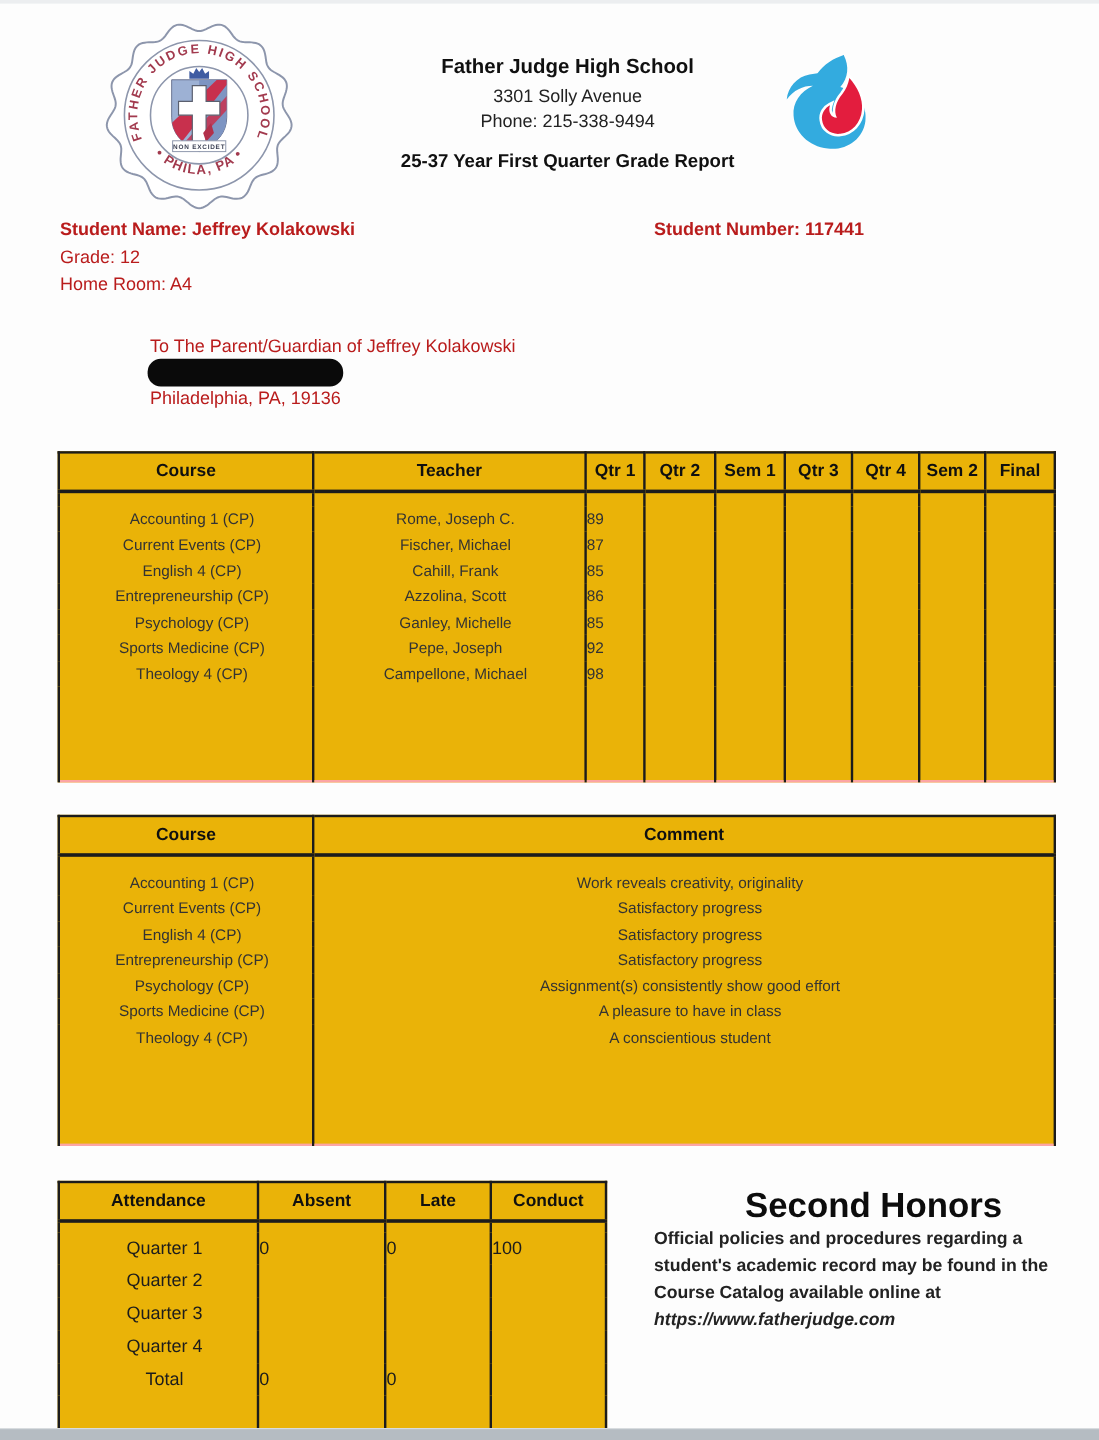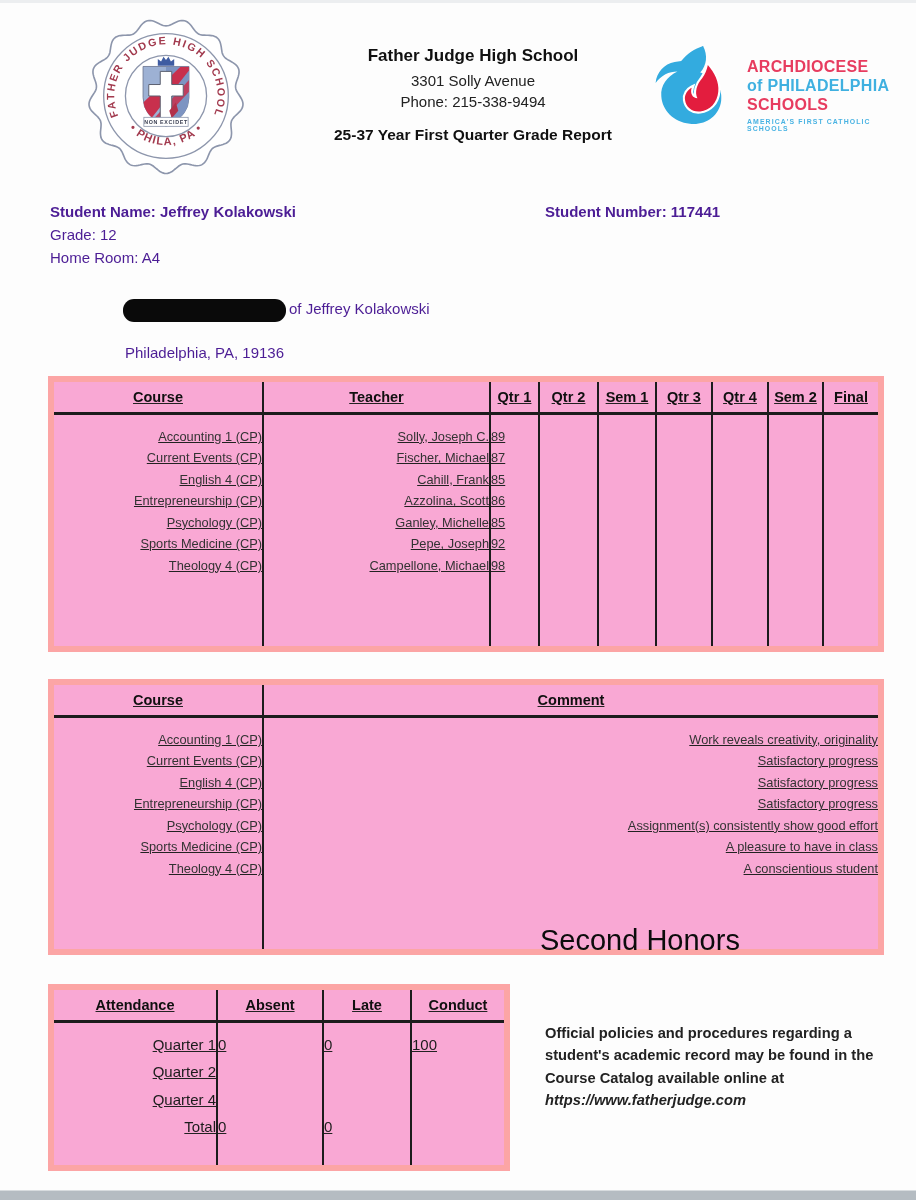--- a/index.html
+++ b/index.html
@@ -15,43 +15,43 @@
   .addr{font-size:15px;line-height:21px;color:#222;}
   .report-title{font-size:15.5px;font-weight:bold;color:#101010;margin-top:14px;}
 
   .arch-text{left:747px;top:57px;width:165px;}
   .arch-l1{font-size:16px;font-weight:800;letter-spacing:.3px;color:#e73c5f;line-height:19px;}
   .arch-l2{font-size:16px;font-weight:800;letter-spacing:.3px;color:#3fb0e0;line-height:19px;}
   .arch-l3{font-size:16px;font-weight:800;letter-spacing:.3px;color:#e73c5f;line-height:19px;}
   .arch-tag{font-size:6.9px;font-weight:bold;letter-spacing:1.1px;color:#49b3e3;margin-top:4px;}
 
   
-  .info-line{font-size:15px;color:#4c1d95;margin-top:20px;}
+  .info-line{font-size:15px;color:#b91c1c;}
   .b{font-weight:bold;}
   .redact{left:123px;top:299px;width:163px;height:23px;background:#0a0a0a;border-radius:11px;}
 
   
-  table.tbl{position:absolute;border-collapse:collapse;table-layout:fixed;background:#f9a8d4;
-            border:6px solid #fca5a5;text-decoration:underline;}
+  table.tbl{position:absolute;border-collapse:collapse;table-layout:fixed;background:#eab308;
+            border:2px solid #fca5a5;}
   .tbl th{border:2px solid #1c1c1c;border-bottom:3px solid #1c1c1c;font-size:14.5px;
           font-weight:bold;color:#101010;padding:0;height:30px;text-align:center;}
   .tbl td{border-left:2px solid #1c1c1c;border-right:2px solid #1c1c1c;border-top:none;
           border-bottom:none;font-size:12.8px;color:#333;padding:0;vertical-align:middle;}
   .tbl tbody tr{height:21.5px;}
   .tbl tr.sp{height:12px;}
   .tbl tr.fill{height:auto;}
-  .tl{text-align:right;padding-left:10px !important;}
+  .tl{text-align:center;padding-left:10px !important;}
   .tc{text-align:left;}
   .att.tbl td{font-size:15px;color:#1c1c1c;margin-left:15px;}
   .att.tbl tbody tr{height:27.4px;}
   .att.tbl tr.sp{height:9px;}
 
   
-  .honors-title{left:540px;top:924px;width:376px;text-align:left;font-size:29px;
-                font-weight:normal;color:#0c0c0c;}
+  .honors-title{left:540px;top:989px;width:376px;text-align:center;font-size:29px;
+                font-weight:bold;color:#0c0c0c;}
   .policy{left:545px;top:1022px;width:366px;font-size:14.7px;line-height:22.3px;color:#222;font-weight:bold;}
   .policy i{font-style:italic;}
 </style>
 </head>
 <body>
 
 <div class="page">
   <div class="abs top-strip"></div>
 
   <svg class="abs" style="left:84px;top:14px;" width="164" height="164" viewBox="0 0 200 200">
@@ -93,26 +93,20 @@
 
   <svg class="abs" style="left:648px;top:44px;" width="95" height="95" viewBox="0 0 100 100">
     <path d="M58,2 C52,10 44,16 35,18 L45,27 C53,22 57,12 58,2 Z" fill="#1565ac"></path>
     <path d="M58,2 C63,12 62,22 55,30 C70,34 79,46 77,60 C75,76 60,86 44,84
              C27,82 15,70 14,55 C13,44 20,34 31,29 C22,29 14,33 8,41
              C9,30 17,21 28,19 L35,18 C41,10 49,5 58,2 Z" fill="#33abdf"></path>
     <path d="M63,22 C70,30 75,40 74,50 C73,62 65,70 55,71 C47,72 40,67 39,59
              C38,53 42,48 46,46 C44,52 47,57 52,57 C49,51 51,43 57,36
              C60,32 62,27 63,22 Z" fill="#e31d3e" stroke="#ffffff" stroke-width="4.5" paint-order="stroke"></path>
   </svg>
-  <div class="abs arch-text">
-    <div class="arch-l1">ARCHDIOCESE</div>
-    <div class="arch-l2">of PHILADELPHIA</div>
-    <div class="arch-l3">SCHOOLS</div>
-    <div class="arch-tag">AMERICA'S FIRST CATHOLIC SCHOOLS</div>
-  </div>
 
   <div class="abs info-line b" style="left:50px;top:183px;">
     <span>Student Name:</span>
     <span>Jeffrey Kolakowski</span>
   </div>
   <div class="abs info-line b" style="left:545px;top:183px;">
     <span>Student Number:</span>
     <span>117441</span>
   </div>
   <div class="abs info-line" style="left:50px;top:206px;">
@@ -160,21 +154,21 @@
           <td></td>
           <td></td>
           <td></td>
           <td></td>
           <td></td>
           <td></td>
           <td></td>
         </tr>
       <tr>
         <td class="tl">Accounting 1 (CP)</td>
-        <td class="tl">Solly, Joseph C.</td>
+        <td class="tl">Rome, Joseph C.</td>
         <td class="tc">89</td>
         <td></td>
           <td></td>
           <td></td>
           <td></td>
           <td></td>
           <td></td>
       </tr>
       <tr>
         <td class="tl">Current Events (CP)</td>
@@ -335,20 +329,26 @@
         <td class="tc">0</td>
         <td class="tc">100</td>
       </tr>
       <tr>
         <td class="tl">Quarter 2</td>
         <td class="tc"></td>
         <td class="tc"></td>
         <td class="tc"></td>
       </tr>
       <tr>
+        <td class="tl">Quarter 3</td>
+        <td class="tc"></td>
+        <td class="tc"></td>
+        <td class="tc"></td>
+      </tr>
+      <tr>
         <td class="tl">Quarter 4</td>
         <td class="tc"></td>
         <td class="tc"></td>
         <td class="tc"></td>
       </tr>
       <tr>
         <td class="tl">Total</td>
         <td class="tc">0</td>
         <td class="tc">0</td>
         <td class="tc"></td>

